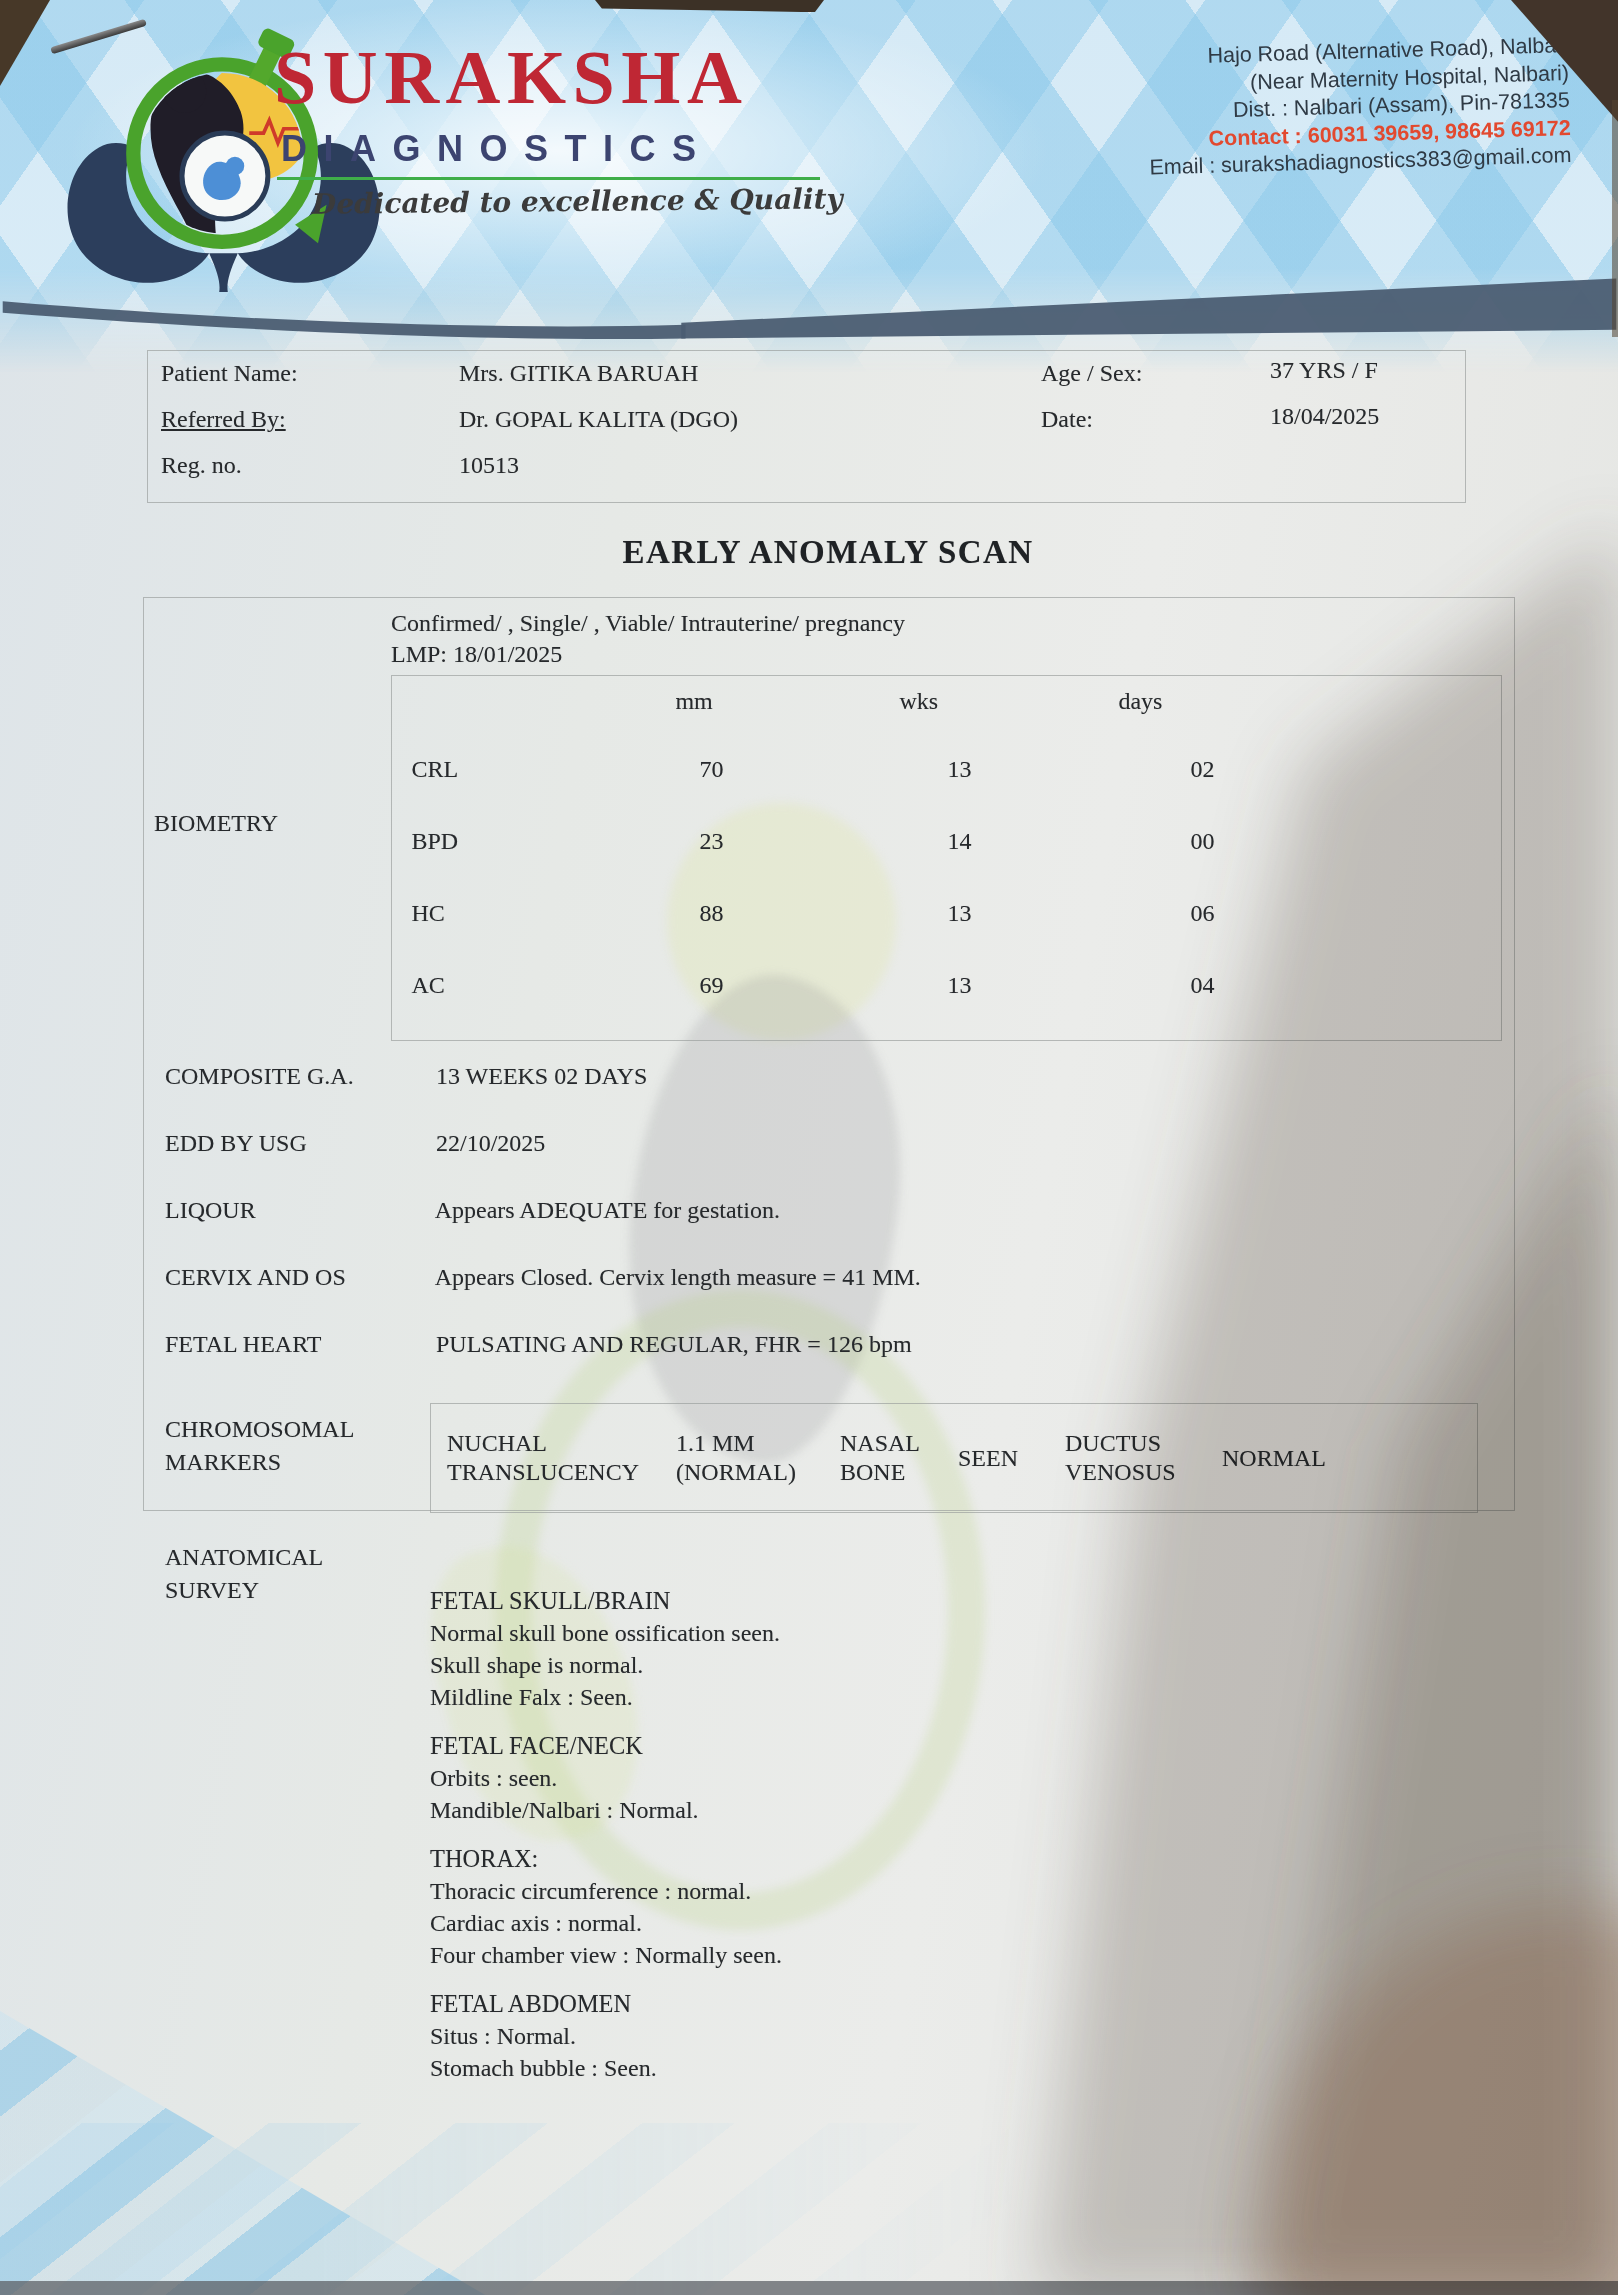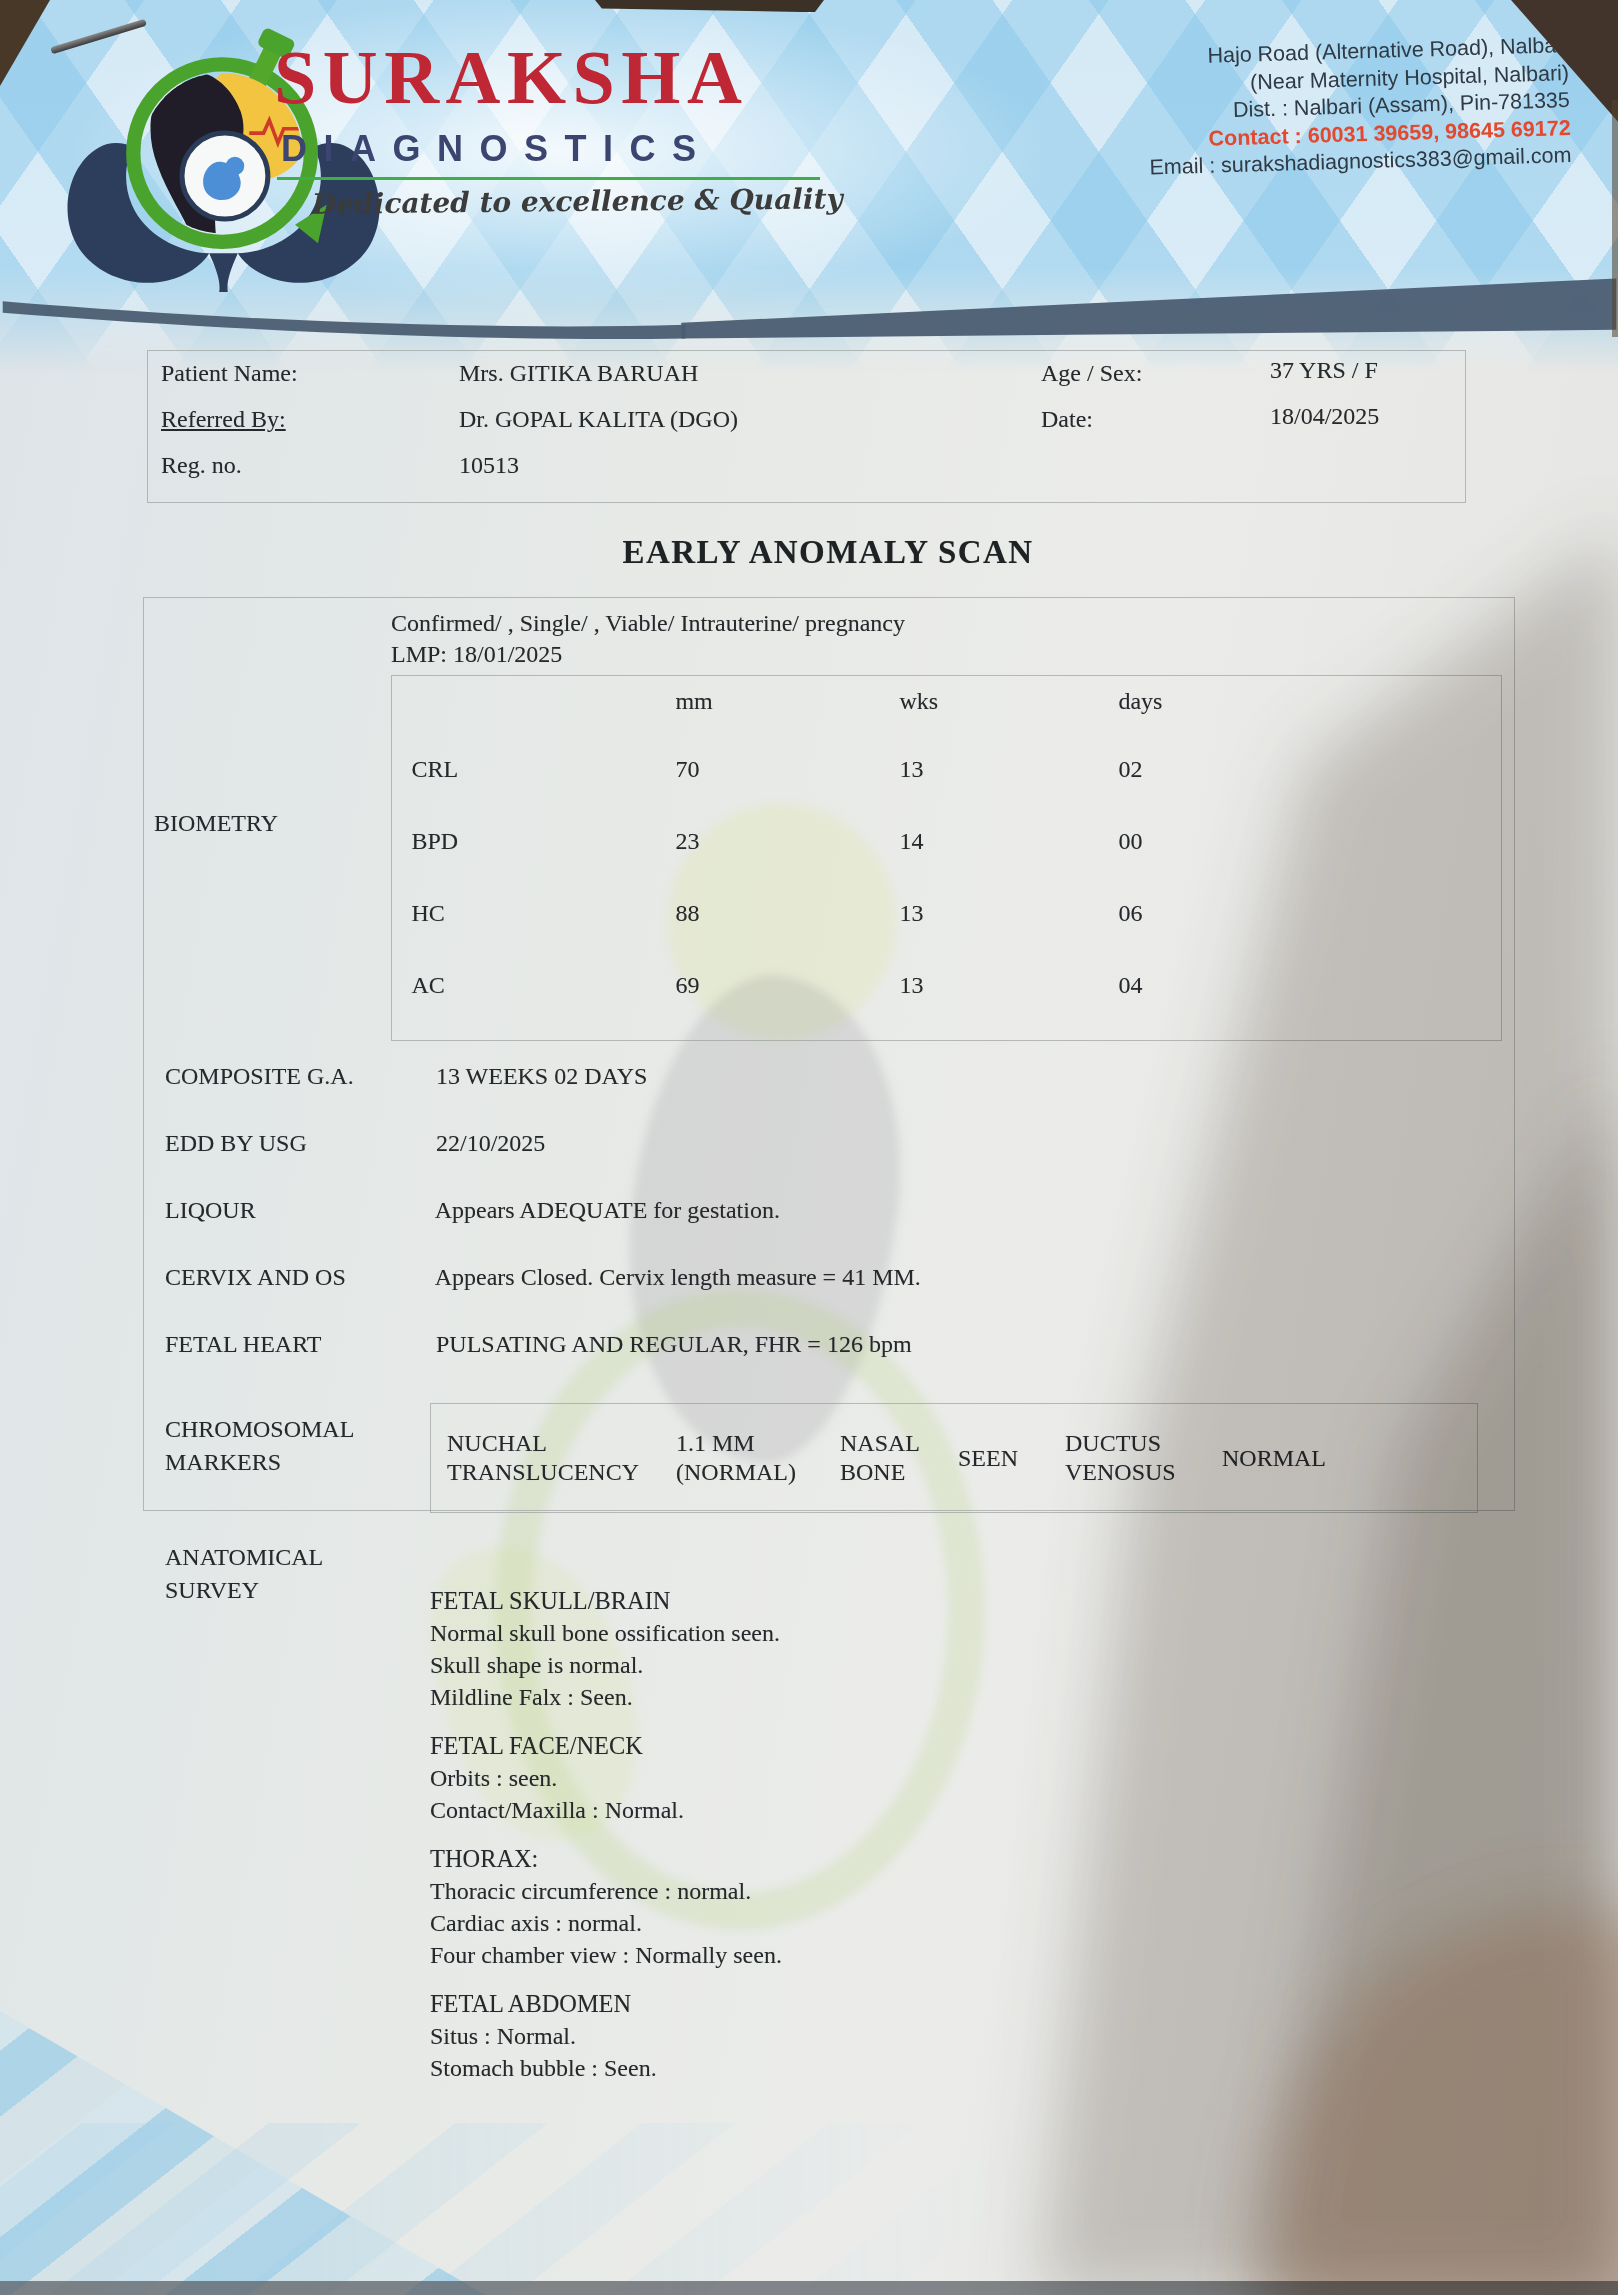--- a/index.html
+++ b/index.html
@@ -68,21 +68,21 @@
   .doc-text{font-size:24px;line-height:1.25;color:#26292c;text-shadow:0 0 0.7px rgba(45,45,45,.25);}
   .box{position:absolute;border:0.7px solid rgba(150,155,153,.65);}
   .patient-box{left:147px;top:350px;width:1317px;height:151px;}
   .pt{position:absolute;white-space:nowrap;}
   .report-title{position:absolute;left:143px;top:534px;width:1370px;text-align:center;margin:0;
     font-size:33px;font-weight:bold;letter-spacing:1.4px;color:#1f2225;text-shadow:0 0 0.7px rgba(45,45,45,.3);}
   .main-box{left:143px;top:597px;width:1370px;height:912px;}
   .bio-box{left:391px;top:675px;width:1109px;height:364px;}
   .bio-grid{display:grid;grid-template-columns:264px 224px 219px 1fr;align-items:center;padding:0 19.4px;}
   .bio-head{height:57px;align-items:start;padding-top:10px;box-sizing:border-box;}
-  .bio-row{height:72px;}
+  .bio-row{height:72px;gap:24px;}
   .label-col{position:absolute;left:165px;width:222px;line-height:33px;}
   .detail-rows{position:absolute;left:165px;top:1061px;width:1261px;}
   .detail-row{margin-bottom:36px;height:31px;white-space:nowrap;}
   .detail-row .lbl{display:inline-block;width:265px;}
   .chromo-box{left:430px;top:1403px;width:1046px;height:108px;}
   .chromo-grid{display:grid;height:100%;grid-template-columns:226px 161px 115px 104px 154px 1fr;
     column-gap:3px;align-items:center;padding:0 16px;line-height:1.2;}
   .anat-content{position:absolute;left:430px;top:1542px;width:889px;margin-top:43px;}
   .anat-section{margin-bottom:17px;}
   .anat-section div{line-height:32px;}
@@ -271,21 +271,21 @@
             <div>Mildline Falx : Seen.</div>
           </div>
       </div>
 
       <div class="anat-section">
         <div class="anat-heading">FETAL FACE/NECK</div>
         <div>
 
             <div>Orbits : seen.</div>
 
-            <div>Contact/Maxilla : Normal.</div>
+            <div>Mandible/Nalbari : Normal.</div>
           </div>
       </div>
 
       <div class="anat-section">
         <div class="anat-heading">THORAX:</div>
         <div>
 
             <div>Thoracic circumference : normal.</div>
 
             <div>Cardiac axis : normal.</div>

